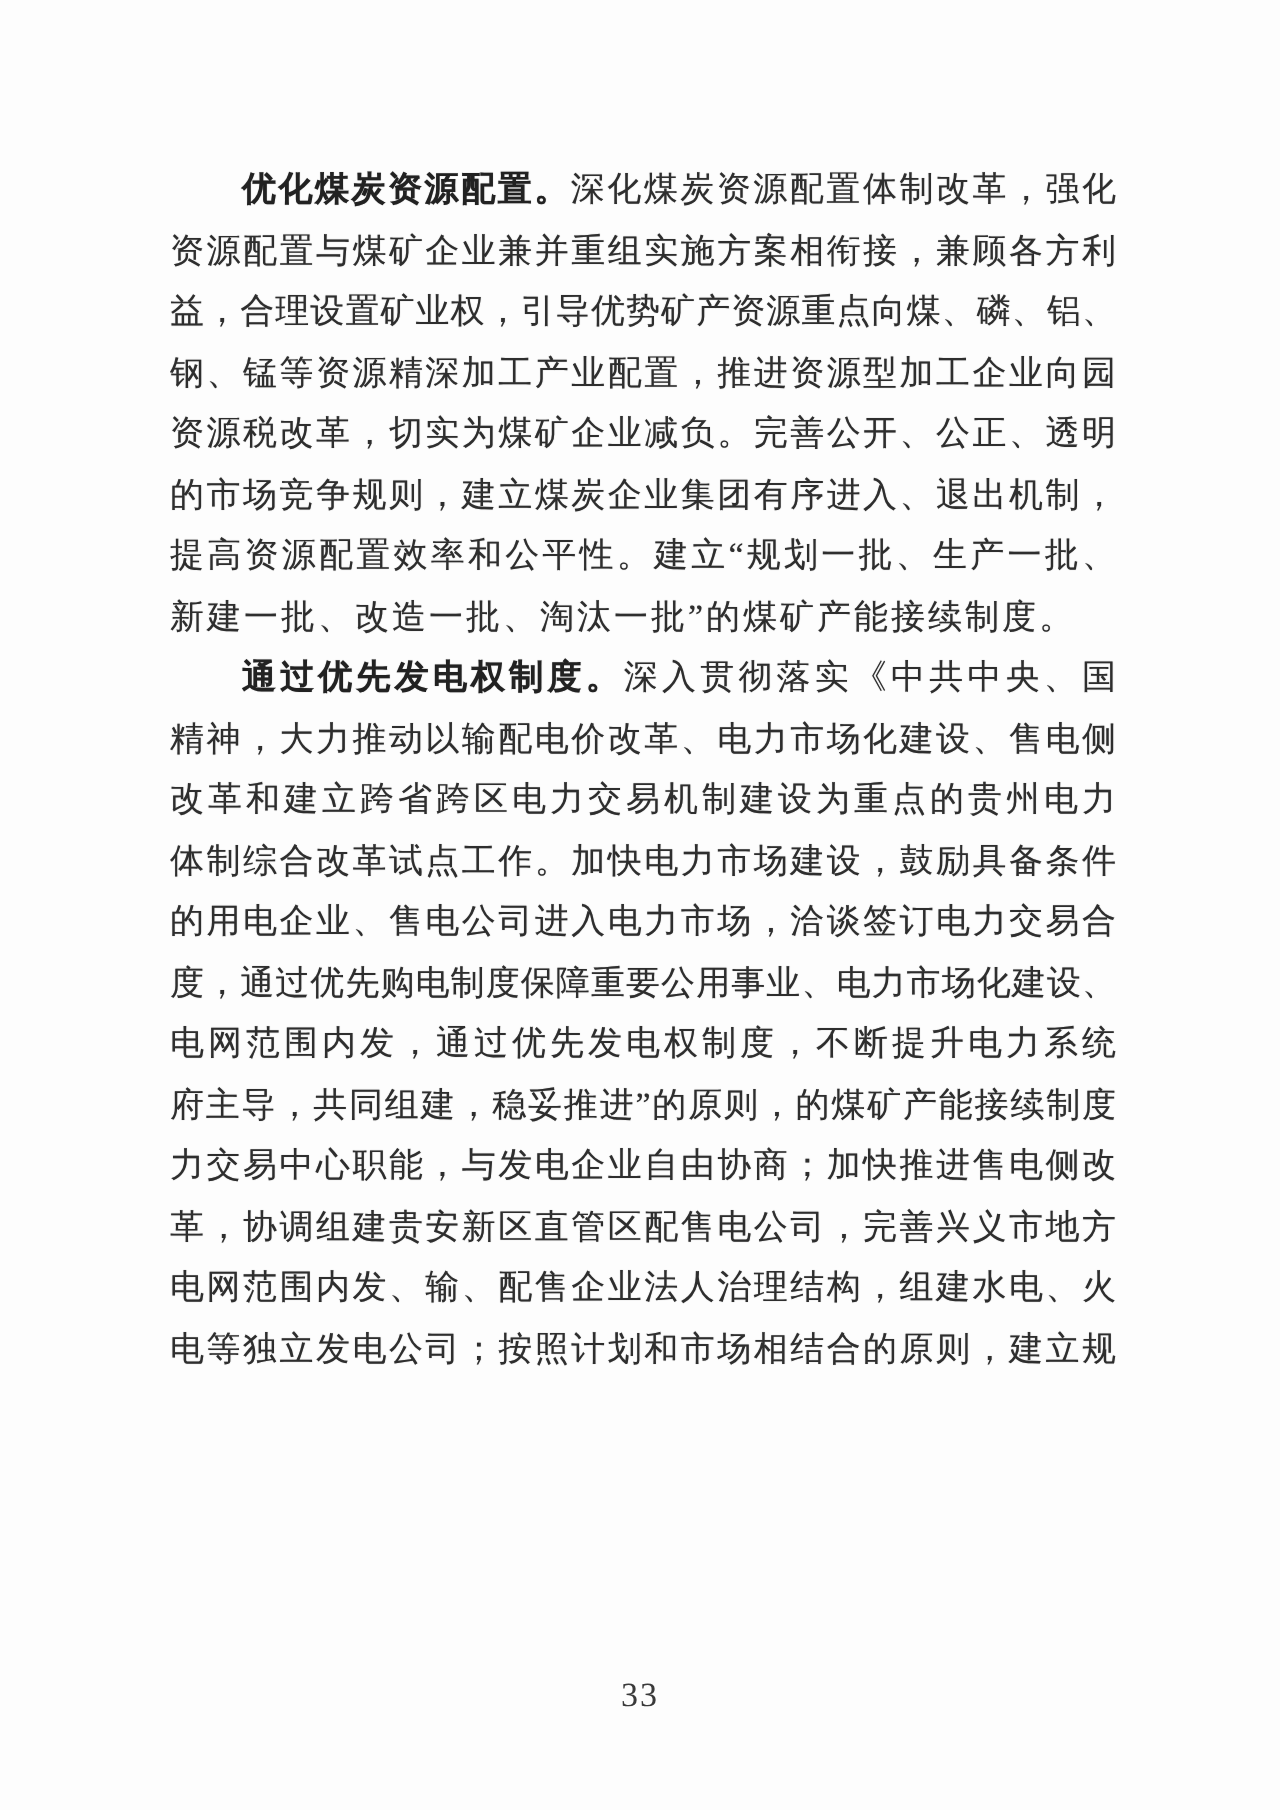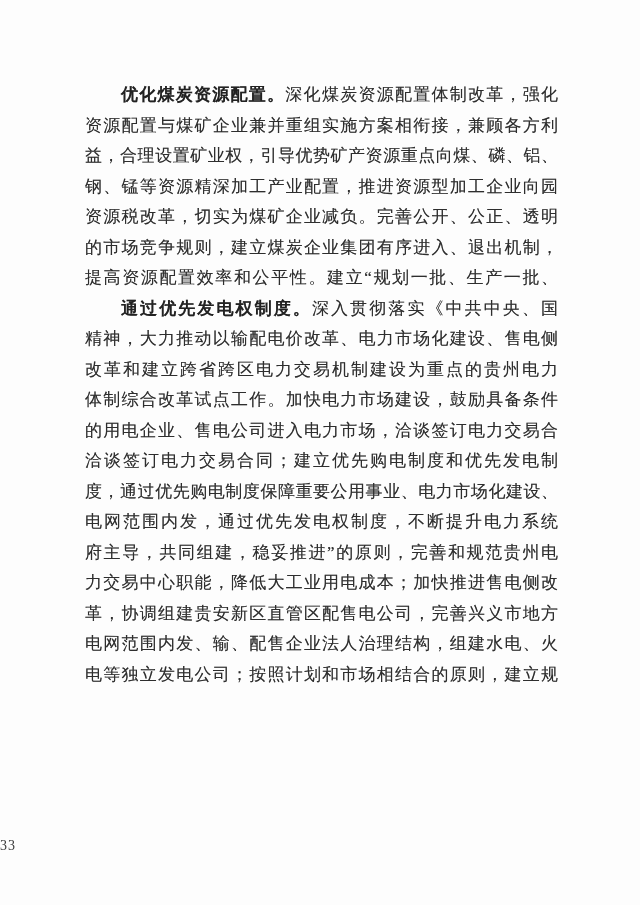--- a/index.html
+++ b/index.html
@@ -42,50 +42,50 @@
   }
   .lead {
     font-weight: bold;
     color: #222;
   }
   .page-number {
     position: absolute;
     top: 838px;
     left: 0;
     width: 100%;
-    text-align: left;
-    font-size: 14px;
+    text-align: center;
+    font-size: 17px;
     letter-spacing: 1px;
     color: #3a3a3a;
   }
 </style>
 </head>
 <body>
 
 <div class="page">
   <div class="content">
 
     <div class="line indent"><span class="lead">优化煤炭资源配置。</span><span>深化煤炭资源配置体制改革，强化</span></div>
     <div class="line">资源配置与煤矿企业兼并重组实施方案相衔接，兼顾各方利</div>
     <div class="line">益，合理设置矿业权，引导优势矿产资源重点向煤、磷、铝、</div>
     <div class="line">钢、锰等资源精深加工产业配置，推进资源型加工企业向园</div>
     <div class="line">资源税改革，切实为煤矿企业减负。完善公开、公正、透明</div>
     <div class="line">的市场竞争规则，建立煤炭企业集团有序进入、退出机制，</div>
     <div class="line">提高资源配置效率和公平性。建立“规划一批、生产一批、</div>
+    <div class="line last">新建一批、改造一批、淘汰一批”的煤矿产能接续制度。</div>
 
     <div class="line indent"><span class="lead">通过优先发电权制度。</span><span>深入贯彻落实《中共中央、国</span></div>
     <div class="line">精神，大力推动以输配电价改革、电力市场化建设、售电侧</div>
     <div class="line">改革和建立跨省跨区电力交易机制建设为重点的贵州电力</div>
     <div class="line">体制综合改革试点工作。加快电力市场建设，鼓励具备条件</div>
     <div class="line">的用电企业、售电公司进入电力市场，洽谈签订电力交易合同、</div>
-    <div class="line">洽谈签订电力交易合同；建立优先购电制度和优先发电制</div>
     <div class="line">度，通过优先购电制度保障重要公用事业、电力市场化建设、</div>
     <div class="line">电网范围内发，通过优先发电权制度，不断提升电力系统</div>
-    <div class="line">府主导，共同组建，稳妥推进”的原则，完善和规范贵州电</div>
-    <div class="line">力交易中心职能，降低大工业用电成本；加快推进售电侧改</div>
+    <div class="line">府主导，共同组建，稳妥推进”的原则，的煤矿产能接续制度</div>
+    <div class="line">力交易中心职能，与发电企业自由协商；加快推进售电侧改</div>
     <div class="line">革，协调组建贵安新区直管区配售电公司，完善兴义市地方</div>
     <div class="line">电网范围内发、输、配售企业法人治理结构，组建水电、火</div>
     <div class="line">电等独立发电公司；按照计划和市场相结合的原则，建立规</div>
 
   </div>
 
   <div class="page-number">33</div>
 </div>
 
 </body></html>

